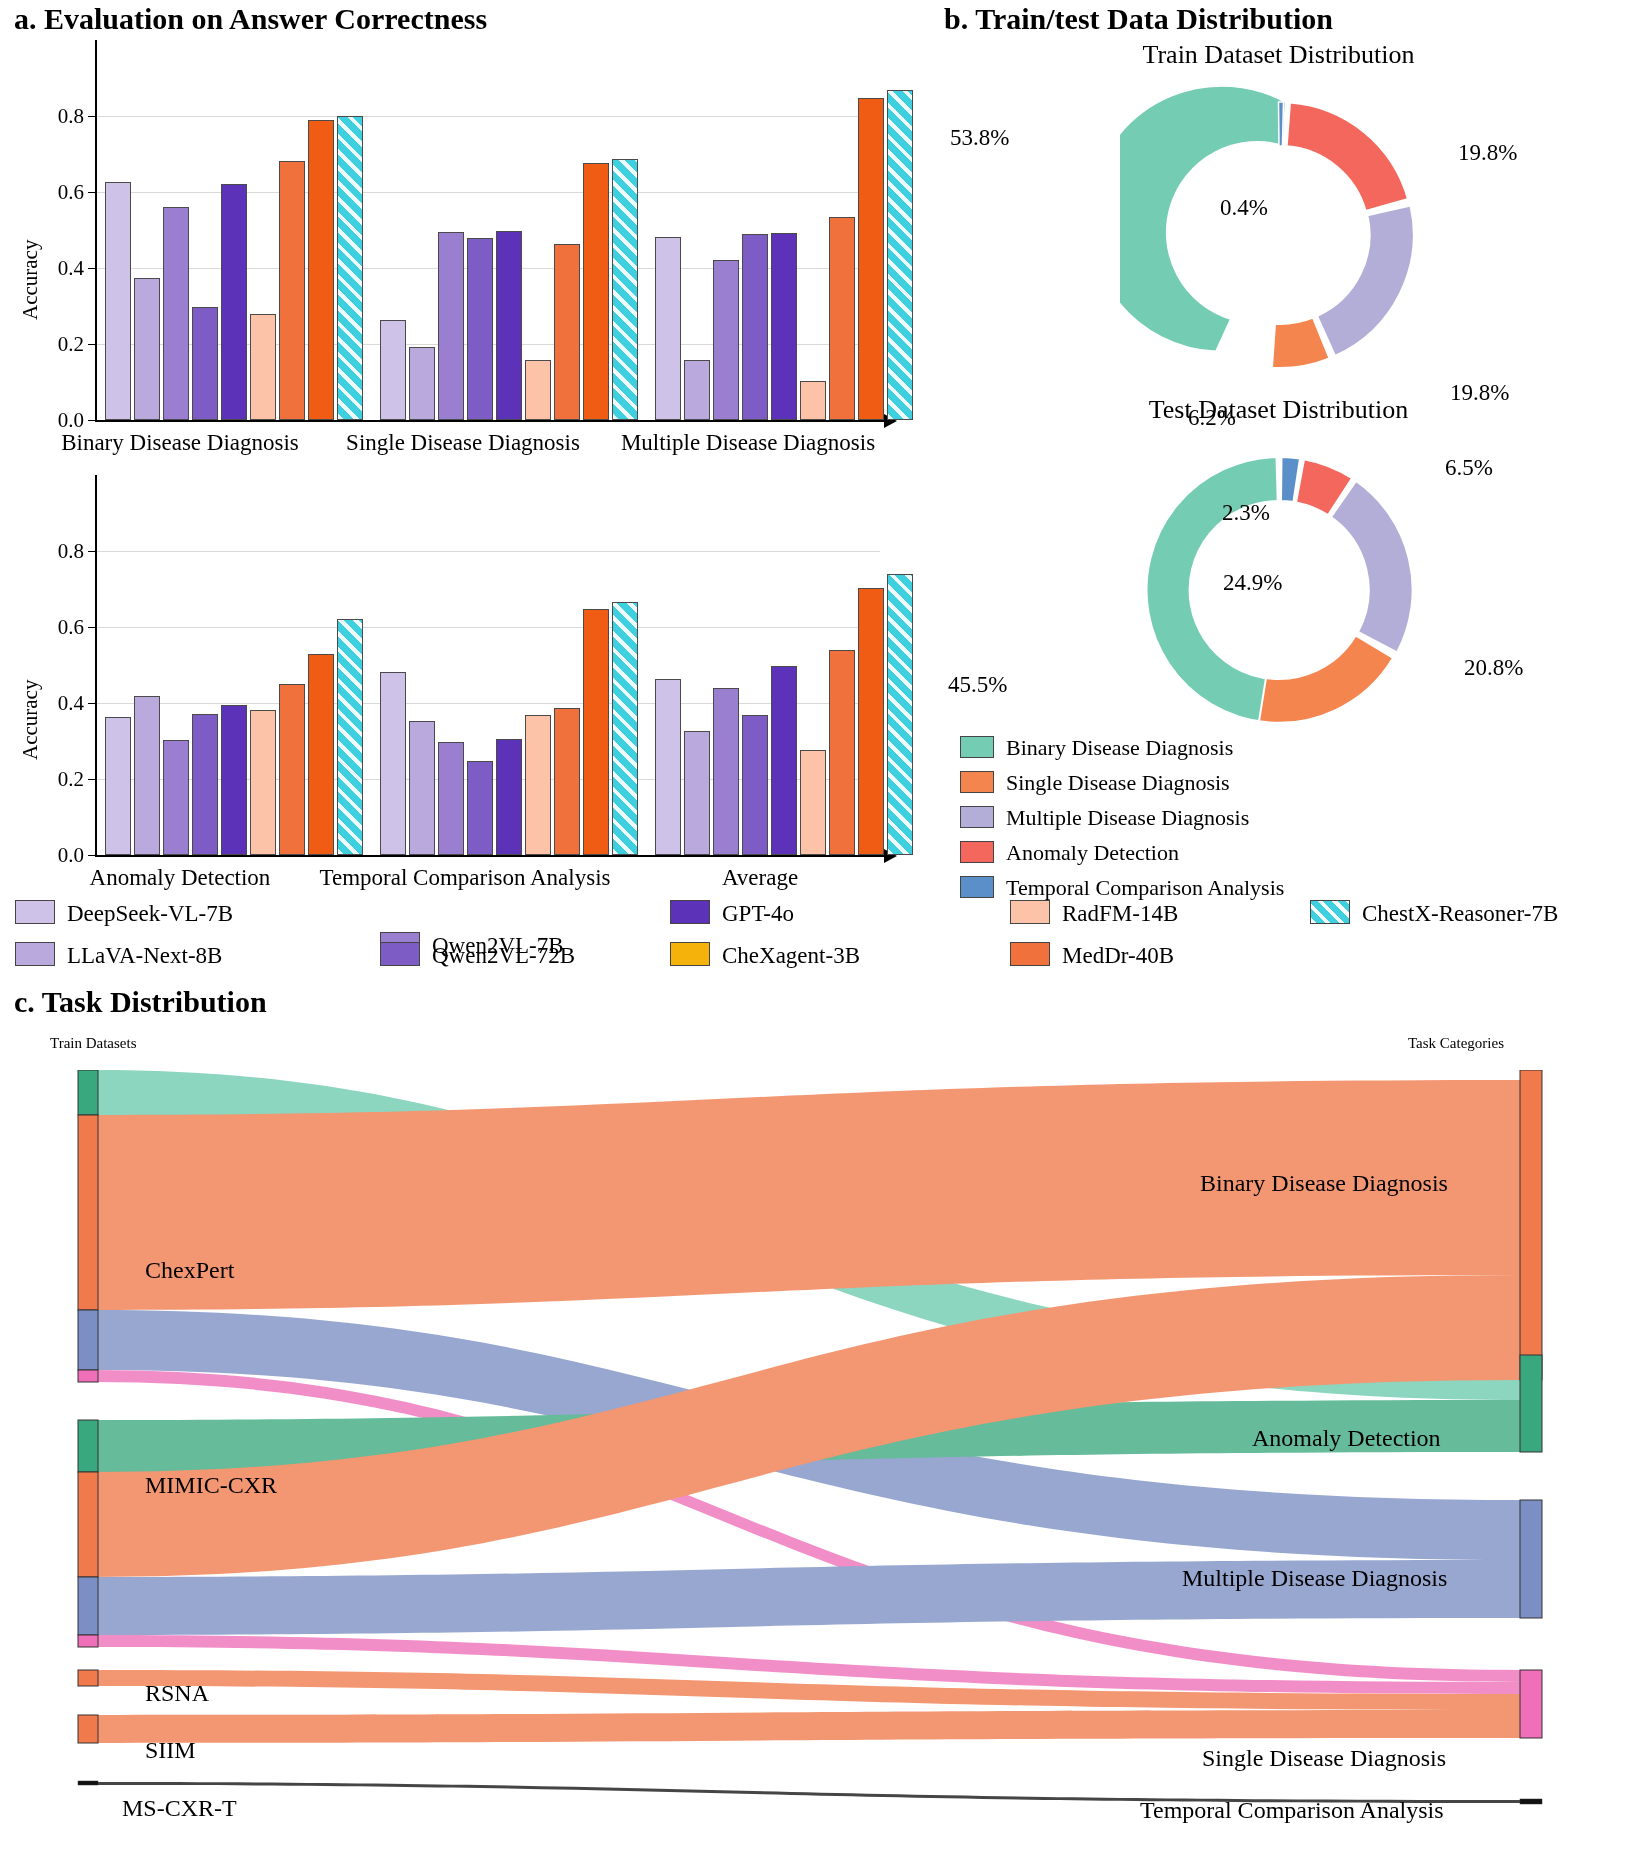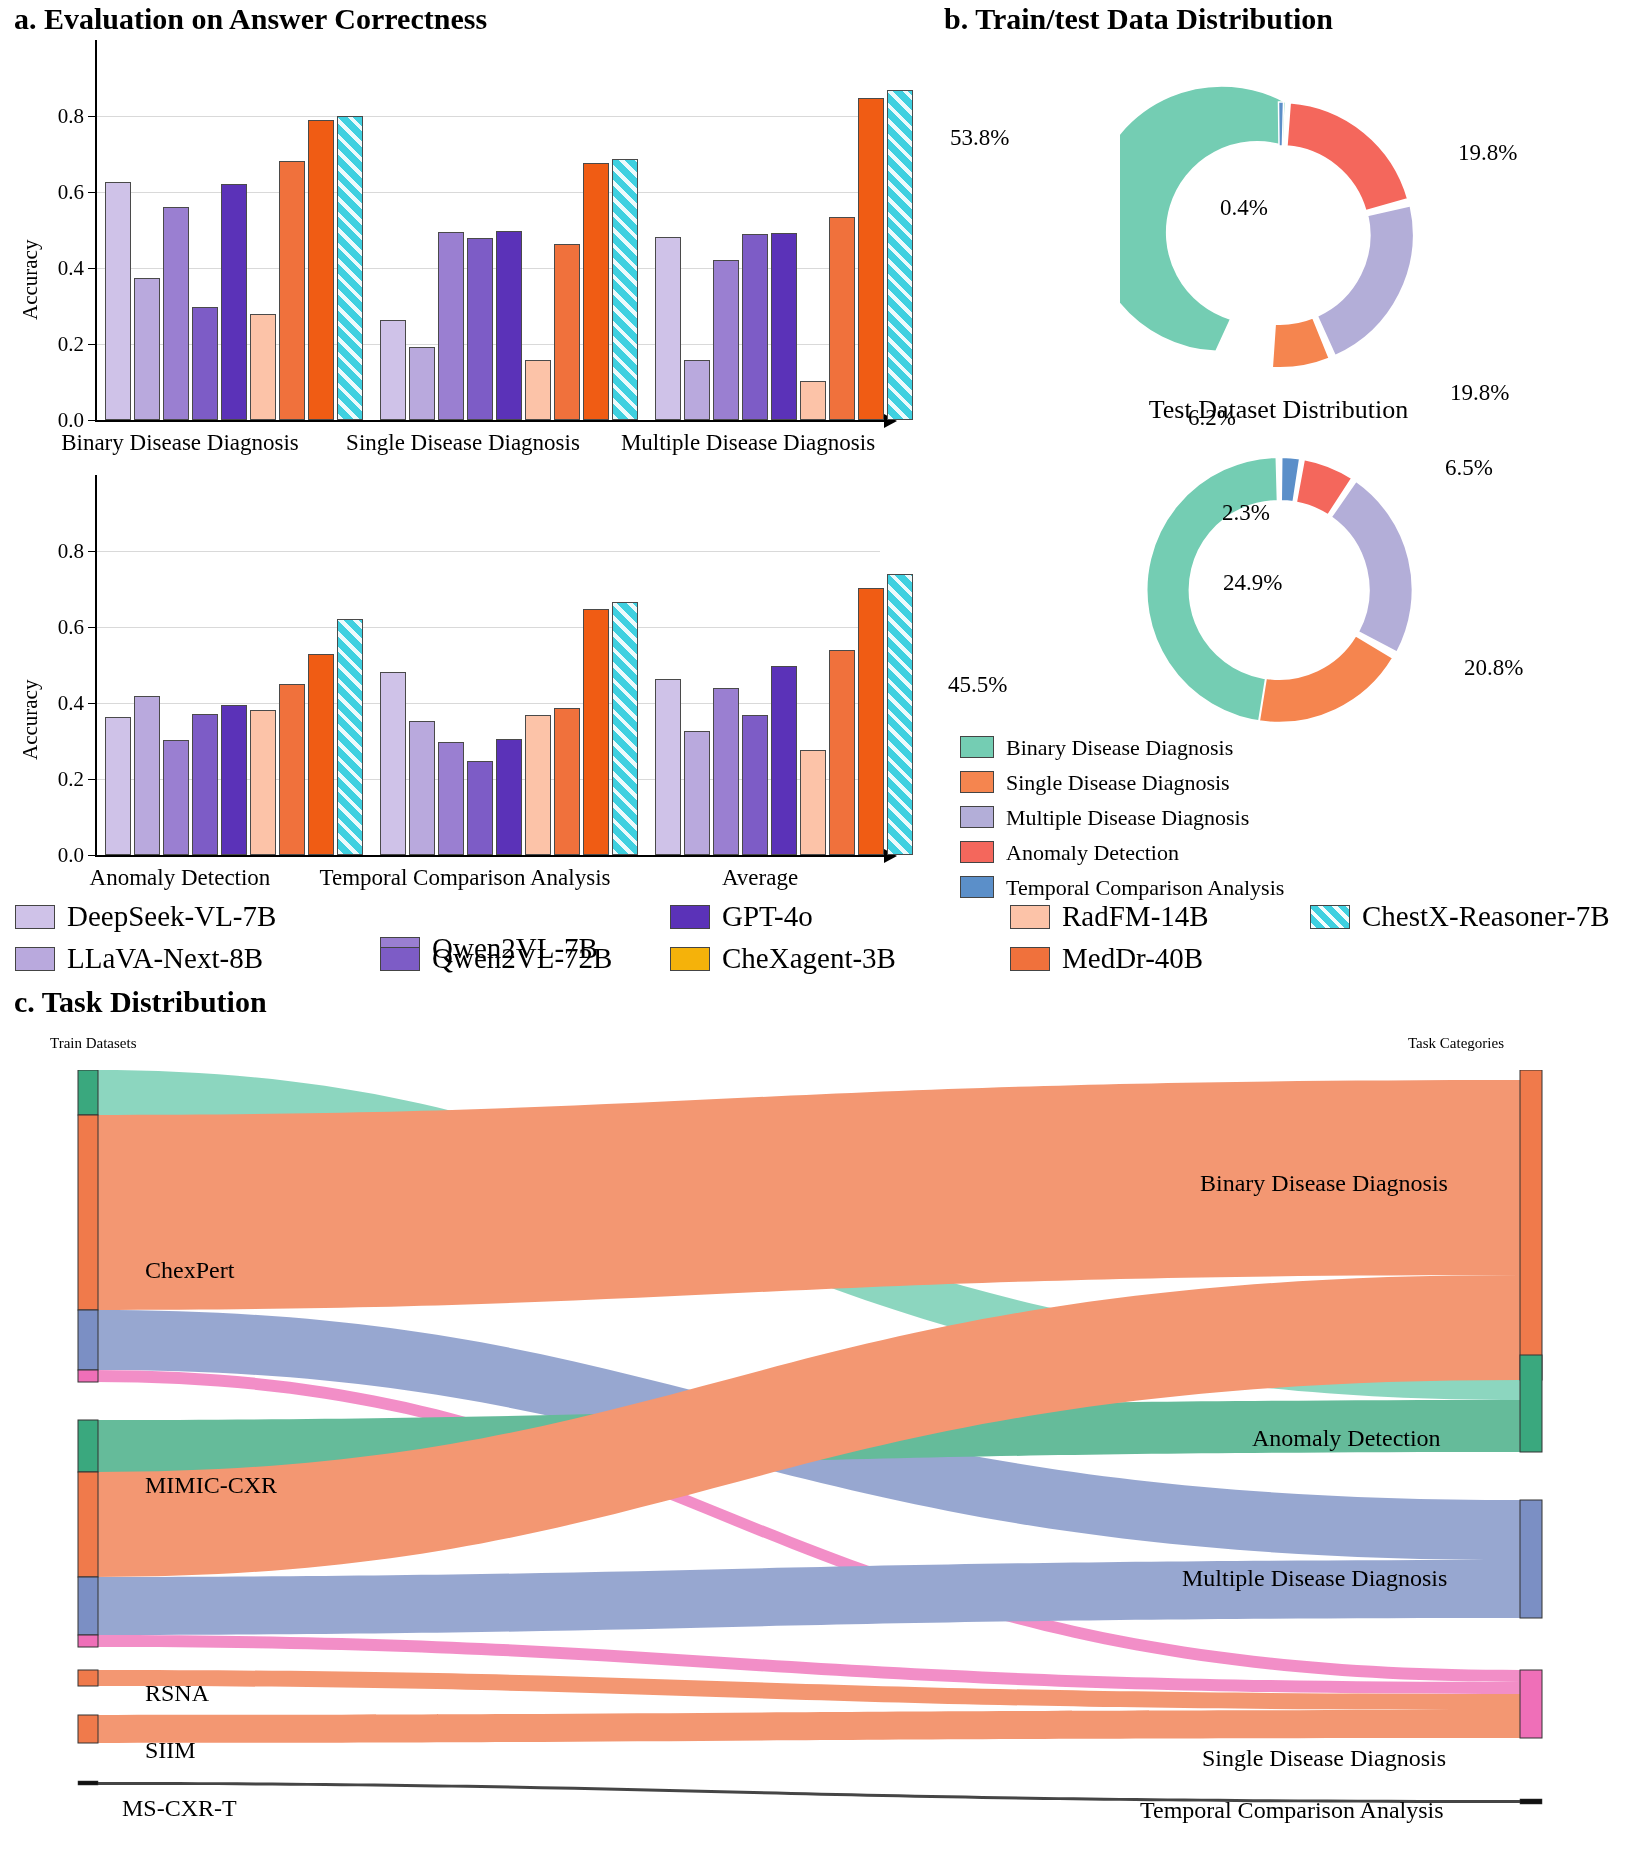--- a/index.html
+++ b/index.html
@@ -46,21 +46,21 @@
   }
   .arrowhead {
     position:absolute;
     width:0; height:0;
     border-top: 7px solid transparent;
     border-bottom: 7px solid transparent;
     border-left: 13px solid #000;
   }
   
   #legend-models { position:absolute; left:10px; top:900px; width:1617px; height:90px; }
-  .lg-item { position:absolute; font-size:29px; white-space:nowrap; }
+  .lg-item { position:absolute; font-size:23px; white-space:nowrap; }
   .lg-swatch {
     display:inline-block; width:40px; height:24px;
     border:1px solid #444; vertical-align:-3px; margin-right:12px;
   }
   
   #panel-b { position:absolute; left:930px; top:0; width:697px; height:900px; }
   #title-b { position:absolute; left:14px; top:2px; }
   .donut-title { position:absolute; font-size:26px; text-align:center; width:100%; }
   .donut-wrap { position:absolute; }
   .donut-pct { position:absolute; font-size:23px; white-space:nowrap; }
@@ -236,20 +236,21 @@
     <span class="lg-swatch" style="background:#f0713c;"></span><span>MedDr-40B</span>
   </div>
   <div class="lg-item" style="left:1300px; top:0px;">
     <span class="lg-swatch" style="background:#3fd0e0; background-image:repeating-linear-gradient(45deg, rgba(255,255,255,.95) 0 4px, rgba(0,0,0,0) 4px 10px);"></span><span>ChestX-Reasoner-7B</span>
   </div>
 </div>
 
 <div id="panel-b">
   <div id="title-b" class="panel-title">b. Train/test Data Distribution</div>
 
+  <div class="donut-title" style="left:0px; top:40px;">Train Dataset Distribution</div>
   <div class="donut-wrap" style="left:190px; top:75px; width:320px; height:320px;">
     <svg width="320" height="320" viewBox="0 0 320 320">
       <g transform="translate(160,160)">
 
         <path d="M 5.6 -133 A 133 133 0 1 0 -64 116.6 L -49 84 A 89 89 0 1 1 3.7 -89 Z" fill="#74cdb3" stroke="#ffffff" stroke-width="2"></path>
 
         <path d="M 10 -132.6 A 133 133 0 0 1 128 -36 L 85.7 -24 A 89 89 0 0 0 6.7 -88.7 Z" fill="#f4675c" stroke="#ffffff" stroke-width="2"></path>
 
         <path d="M 130.5 -29.5 A 133 133 0 0 1 55 121 L 37 81 A 89 89 0 0 0 87.4 -19.8 Z" fill="#b3aed8" stroke="#ffffff" stroke-width="2"></path>
 

